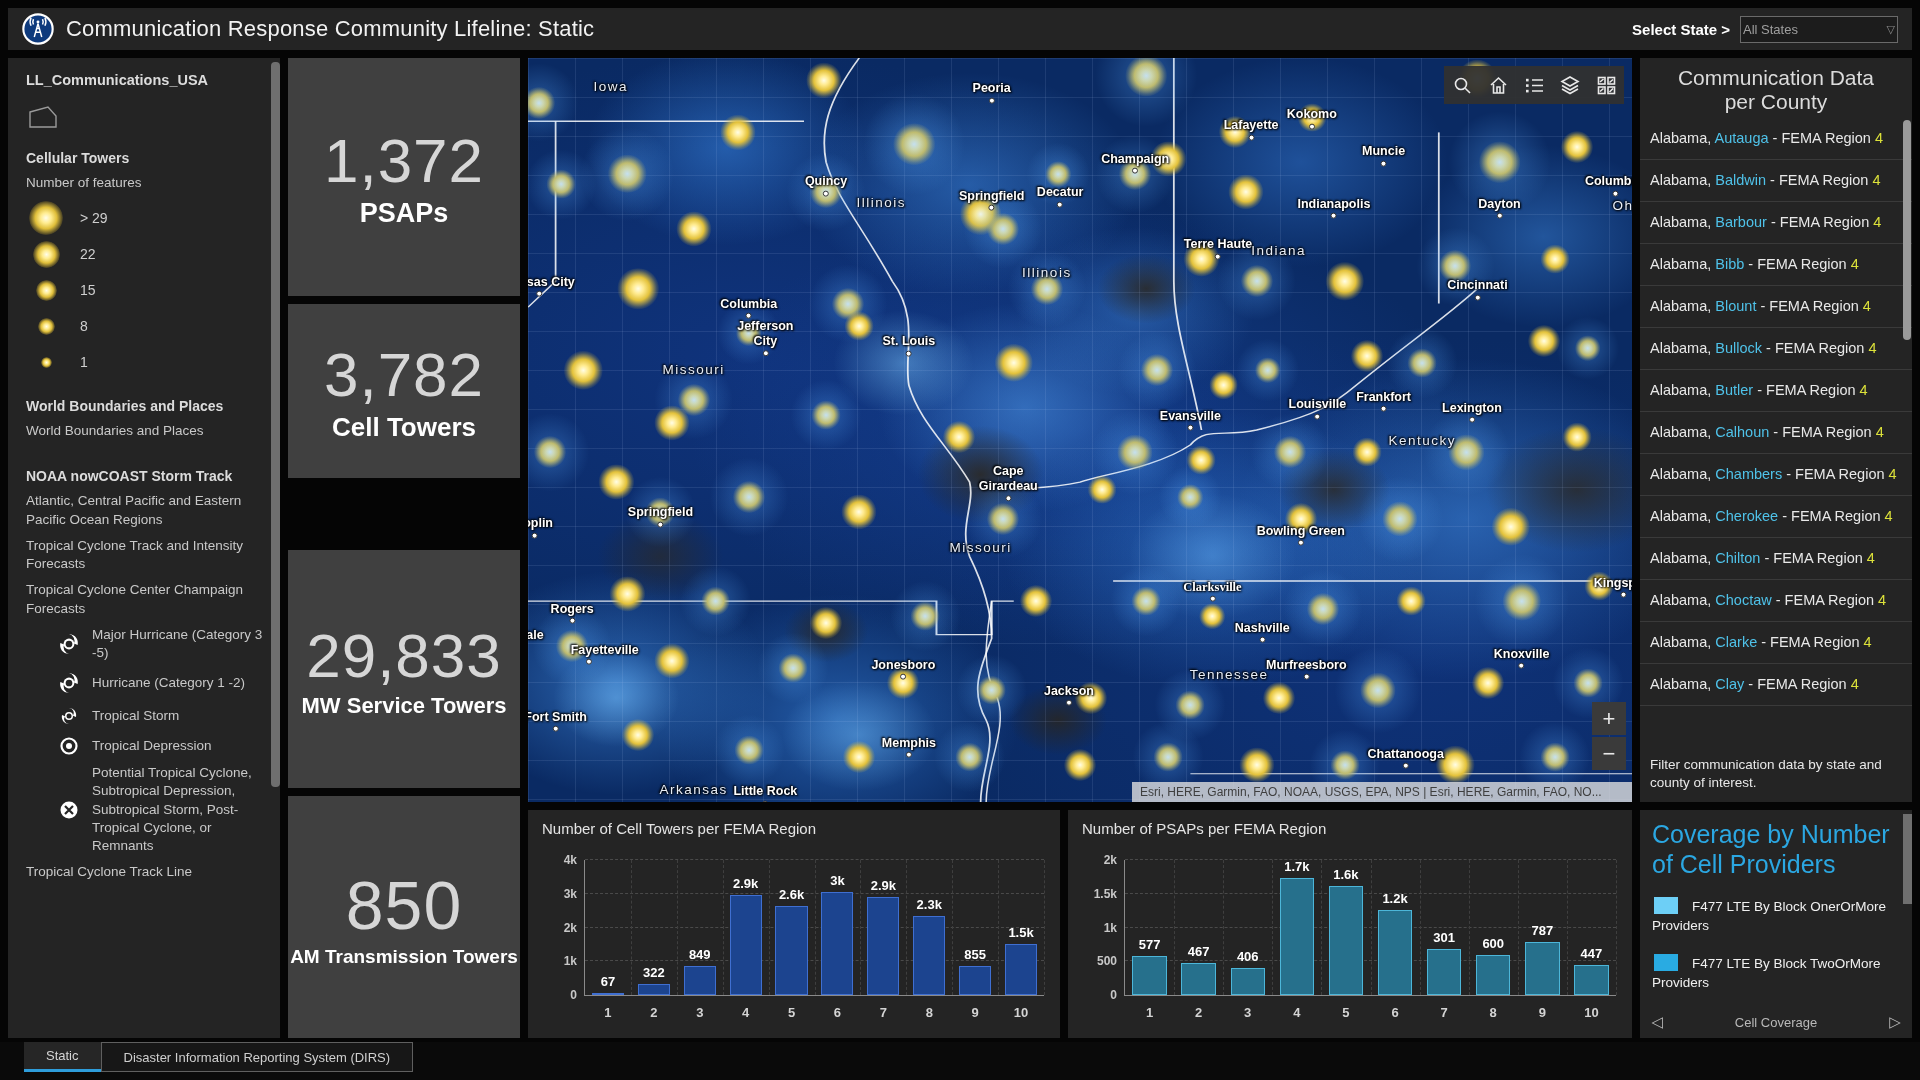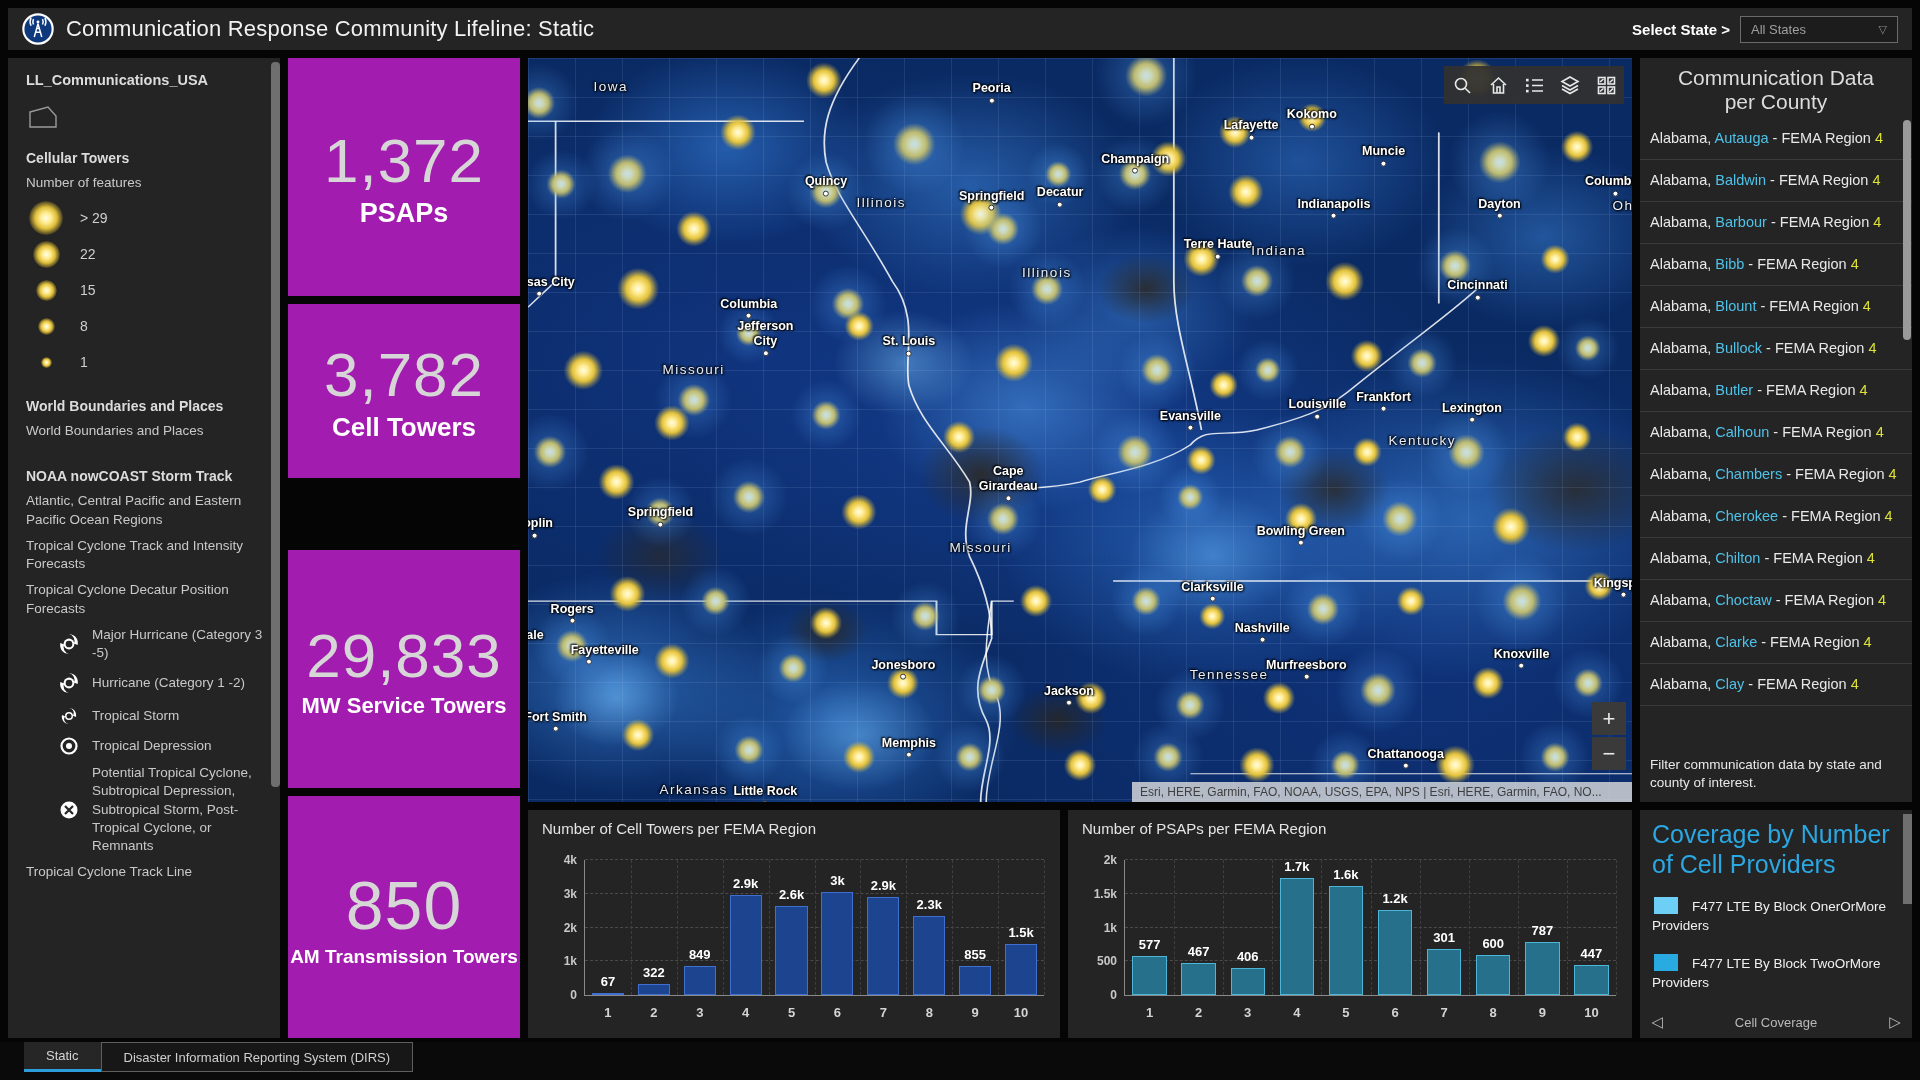--- a/index.html
+++ b/index.html
@@ -9,41 +9,41 @@
 
   
   #header { position:absolute; left:8px; top:8px; right:8px; height:42px;
             background:#242424; display:flex; align-items:center; padding:0 14px; }
   #logo { width:32px; height:32px; margin-right:12px; flex:0 0 auto; }
   #title { color:#f2f2f2; font-size:22px; font-weight:400; letter-spacing:.2px; }
   #header-right { margin-left:auto; display:flex; align-items:center; gap:10px; }
   #select-state-label { color:#fff; font-weight:bold; font-size:15px; }
   #state-dropdown { width:158px; height:27px; border:1px solid #6a6a6a; background:#1c1c1c;
                     color:#9f9f9f; font-size:13px; display:flex; align-items:center;
-                    padding:0 10px; justify-content:space-between; }
+                    padding:0 2px; justify-content:space-between; }
 
   
   #legend-panel { position:absolute; left:8px; top:58px; width:272px; bottom:42px;
                   background:#242424; padding:14px 4px 10px 18px; overflow:hidden; color:#c9c9c9; }
   #legend-panel .h { font-weight:bold; color:#dcdcdc; font-size:14px; margin:14px 0 6px 0; }
   #legend-panel .t { font-size:13.5px; color:#c9c9c9; line-height:1.35; margin:8px 0; }
   #legend-scrollbar { position:absolute; right:0px; top:4px; width:9px; height:74%;
                       background:#6f6f6f; border-radius:4px; }
   .folder-icon { margin:10px 0 2px 2px; }
   .dot-row { display:flex; align-items:center; height:36px; }
   .glow-dot { border-radius:50%;
     background:radial-gradient(circle,#fffde9 0%,#ffec8f 22%,#dfbe3a 45%,rgba(210,175,40,.25) 68%,rgba(210,175,40,0) 72%); }
   .dot-label { margin-left:14px; font-size:14px; color:#cfcfcf; }
   .storm-row { display:flex; margin:8px 0 8px 28px; align-items:center; }
   .storm-row .ic { width:30px; flex:0 0 auto; margin-right:8px; display:flex; justify-content:center; }
   .storm-row .lb { font-size:13.5px; line-height:1.35; color:#c9c9c9; }
   .ind1 { margin-left:14px; } .ind2 { margin-left:28px; }
 
   
-  .stat-card { position:absolute; left:288px; width:232px; background:#a21caf;
+  .stat-card { position:absolute; left:288px; width:232px; background:#404040;
                display:flex; flex-direction:column; align-items:center; justify-content:center; }
   .stat-value { color:#d6d6d6; font-size:62px; font-weight:500; letter-spacing:1px; }
   .stat-label { color:#fff; font-weight:bold; margin-top:2px; }
 
   
   #map { position:absolute; left:528px; top:58px; width:1104px; height:744px;
          overflow:hidden; background:#0a2a63; }
   #map-bg { position:absolute; inset:0;
     background-image:
       radial-gradient(90px 70px at 41% 56%, rgba(42,42,42,.95), transparent 70%),
@@ -207,21 +207,21 @@
             <div class="glow-dot" style="height: 11px; width: 11px;"></div>
           </div>
           <span class="dot-label">1</span>
         </div>
       </div>
     <div class="h" style="margin-top:18px;">World Boundaries and Places</div>
     <div class="t">World Boundaries and Places</div>
     <div class="h" style="margin-top:28px;">NOAA nowCOAST Storm Track</div>
     <div class="t">Atlantic, Central Pacific and Eastern Pacific Ocean Regions</div>
     <div class="t ind1">Tropical Cyclone Track and Intensity Forecasts</div>
-    <div class="t ind2">Tropical Cyclone Decatur Position Forecasts</div>
+    <div class="t ind2">Tropical Cyclone Center Champaign Forecasts</div>
     <div id="storm-symbols">
         <div class="storm-row">
           <div class="ic">
             <svg width="26" height="26" viewBox="0 0 24 24">
               <path d="M12 3 C18 3 21 8 20 13 L16.5 11.5 A6 6 0 0 0 12 3Z" fill="#fff"></path>
               <path d="M12 21 C6 21 3 16 4 11 L7.5 12.5 A6 6 0 0 0 12 21Z" fill="#fff"></path>
               <circle cx="12" cy="12" r="5" fill="#fff"></circle>
               <circle cx="12" cy="12" r="3.1" fill="#242424"></circle>
             </svg>
           </div>
@@ -429,21 +429,21 @@
         <div class="city" style="left: 77.5%; top: 46.5%;">Frankfort<div class="cdot"></div></div>
         <div class="city" style="left: 85.5%; top: 48%;">Lexington<div class="cdot"></div></div>
         <div class="city" style="left: 60%; top: 49%;">Evansville<div class="cdot"></div></div>
         <div class="city state-label" style="left: 81%; top: 52.5%;">Kentucky</div>
         <div class="city" style="left: 43.5%; top: 58.5%;">Cape
 Girardeau<div class="cdot"></div></div>
         <div class="city" style="left: 12%; top: 62%;">Springfield<div class="cdot"></div></div>
         <div class="city" style="left: 0.6%; top: 63.5%;">Joplin<div class="cdot"></div></div>
         <div class="city state-label" style="left: 41%; top: 67%;">Missouri</div>
         <div class="city" style="left: 70%; top: 64.5%;">Bowling Green<div class="cdot"></div></div>
-        <div class="city" style="left: 62%; top: 72%;">Clarksville<div class="cdot"></div></div>
+        <div class="city" style="left: 62%; top: 72%; font-family: Liberation Serif, serif;">Clarksville<div class="cdot"></div></div>
         <div class="city" style="left: 99.2%; top: 71.5%;">Kingsport<div class="cdot"></div></div>
         <div class="city" style="left: 4%; top: 75%;">Rogers<div class="cdot"></div></div>
         <div class="city" style="left: -1.5%; top: 78.5%;">Springdale</div>
         <div class="city" style="left: 5.5%; top: 80.5%; padding-left: 32px;">Fayetteville<div class="cdot"></div></div>
         <div class="city" style="left: 34%; top: 82.5%;">Jonesboro<div class="cdot"></div></div>
         <div class="city" style="left: 66.5%; top: 77.5%;">Nashville<div class="cdot"></div></div>
         <div class="city" style="left: 70.5%; top: 82.5%;">Murfreesboro<div class="cdot"></div></div>
         <div class="city state-label" style="left: 63.5%; top: 84%;">Tennessee</div>
         <div class="city" style="left: 90%; top: 81%;">Knoxville<div class="cdot"></div></div>
         <div class="city" style="left: 49%; top: 86%;">Jackson<div class="cdot"></div></div>

